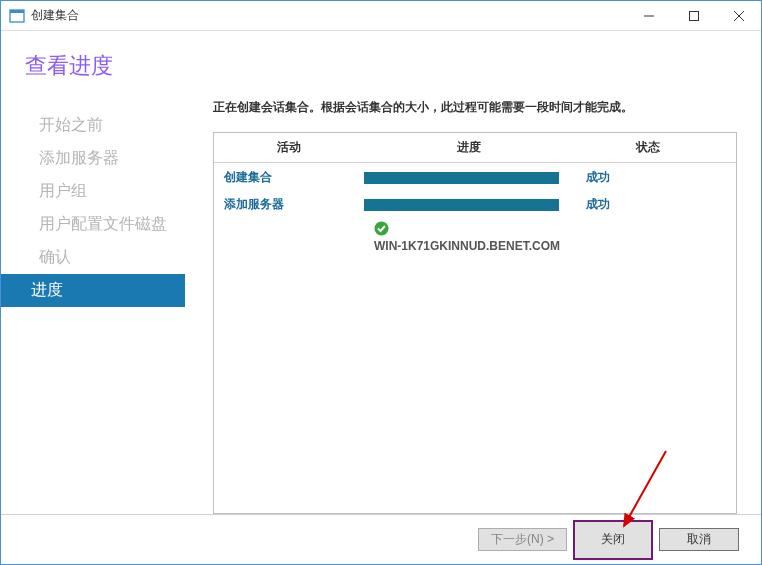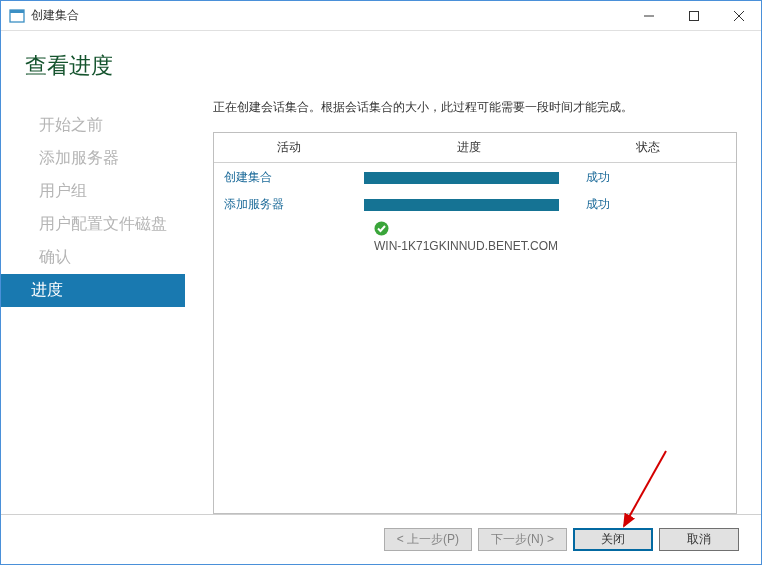--- a/index.html
+++ b/index.html
@@ -7,29 +7,29 @@
     .window { width: 762px; height: 565px; border: 1px solid #4a90d9; display: flex; flex-direction: column; position: relative; }
     
     .titlebar { height: 30px; display: flex; align-items: center; padding: 0 0 0 8px; border-bottom: 1px solid #e0e0e0; background: #fff; }
     .titlebar-icon { width: 16px; height: 16px; margin-right: 6px; }
     .titlebar-text { font-size: 12px; color: #333; flex: 1; }
     .win-controls { display: flex; height: 100%; }
     .win-btn { width: 45px; height: 100%; display: flex; align-items: center; justify-content: center; font-size: 10px; color: #333; }
     
     .body-area { flex: 1; display: flex; flex-direction: column; padding: 0; background: #fff; }
     
-    .heading { font-size: 22px; color: #14532d; font-weight: normal; padding: 20px 0 18px 24px; }
+    .heading { font-size: 22px; color: #8b5cf6; font-weight: normal; padding: 20px 0 18px 24px; }
     
     .main-content { flex: 1; display: flex; padding: 0 24px 0 0; }
     
     .sidebar { width: 184px; padding-top: 10px; }
     .nav-item { padding: 6px 0 6px 38px; font-size: 16px; color: #b5b5b5; cursor: default; }
     .nav-item.active { background: #1979b0; color: #fff; padding-left: 30px; }
     
-    .content-panel { flex: 1; padding-left: 28px; display: flex; flex-direction: column; }
+    .content-panel { flex: 1; padding-left: 28px; display: flex; flex-direction: column; font-weight: bold; }
     .intro-text { font-size: 12px; color: #333; margin-bottom: 16px; }
     
     .progress-box { border: 1px solid #bfbfbf; flex: 1; background: #fff; }
     .progress-header { display: flex; border-bottom: 1px solid #d0d0d0; padding: 6px 0; }
     .progress-header div { font-size: 12px; color: #333; text-align: center; }
     .col-activity { width: 150px; }
     .col-progress { width: 210px; }
     .col-status { width: 148px; }
     
     .progress-row { display: flex; align-items: center; padding: 6px 0 4px 10px; font-size: 12px; }
@@ -38,21 +38,21 @@
     .row-status { width: 140px; color: #1b6a99; padding-left: 12px; }
     
     .progress-bar { width: 195px; height: 12px; background: #157394; }
     
     .server-row { display: flex; align-items: flex-start; padding: 4px 0 4px 160px; font-size: 12px; color: #555; flex-direction: column; }
     .check-icon { margin-right: 6px; flex-shrink: 0; }
     
     .footer { height: 50px; border-top: 1px solid #d0d0d0; display: flex; align-items: center; justify-content: flex-end; padding: 0 22px; gap: 6px; background: #fff; }
     .footer-btn { min-width: 80px; height: 23px; font-size: 12px; border: 1px solid #adadad; background: #e1e1e1; color: #838383; padding: 0 12px; }
     .footer-btn.enabled { background: #e1e1e1; color: #333; border: 1px solid #707070; cursor: pointer; }
-    .footer-btn.enabled.primary { border: 2px solid #0369a1; padding: 0 26px; height: 23px; }
+    .footer-btn.enabled.primary { border: 2px solid #701a75; padding: 0 26px; height: 40px; }
     
     .arrow-annotation { position: absolute; pointer-events: none; }
   </style>
 </head>
 <body>
 
 <div class="window">
   <div class="titlebar">
     <span class="titlebar-icon">
       <svg width="16" height="16" viewBox="0 0 16 16">
@@ -127,21 +127,20 @@
                 <path d="M4 7.5 L6.5 10 L11 5" stroke="#fff" stroke-width="2" fill="none"></path>
               </svg>
             </span>
             <span style="max-width:200px; word-break:break-all; line-height:1.3;">WIN-1K71GKINNUD.BENET.COM</span>
           </div>
         </div>
       </div>
     </div>
 
     <div class="footer">
-      <button class="footer-btn" disabled="">&lt; 上一步(P)</button>
       <button class="footer-btn" disabled="">下一步(N) &gt;</button>
       <button class="footer-btn enabled primary">关闭</button>
       <button class="footer-btn enabled">取消</button>
     </div>
   </div>
 
   <svg class="arrow-annotation" style="left:610px; top:445px;" width="60" height="90">
     <defs>
       <marker id="ah" markerWidth="8" markerHeight="8" refX="6" refY="3" orient="auto">
         <path d="M0,0 L7,3 L0,6 Z" fill="#d40000"></path>

